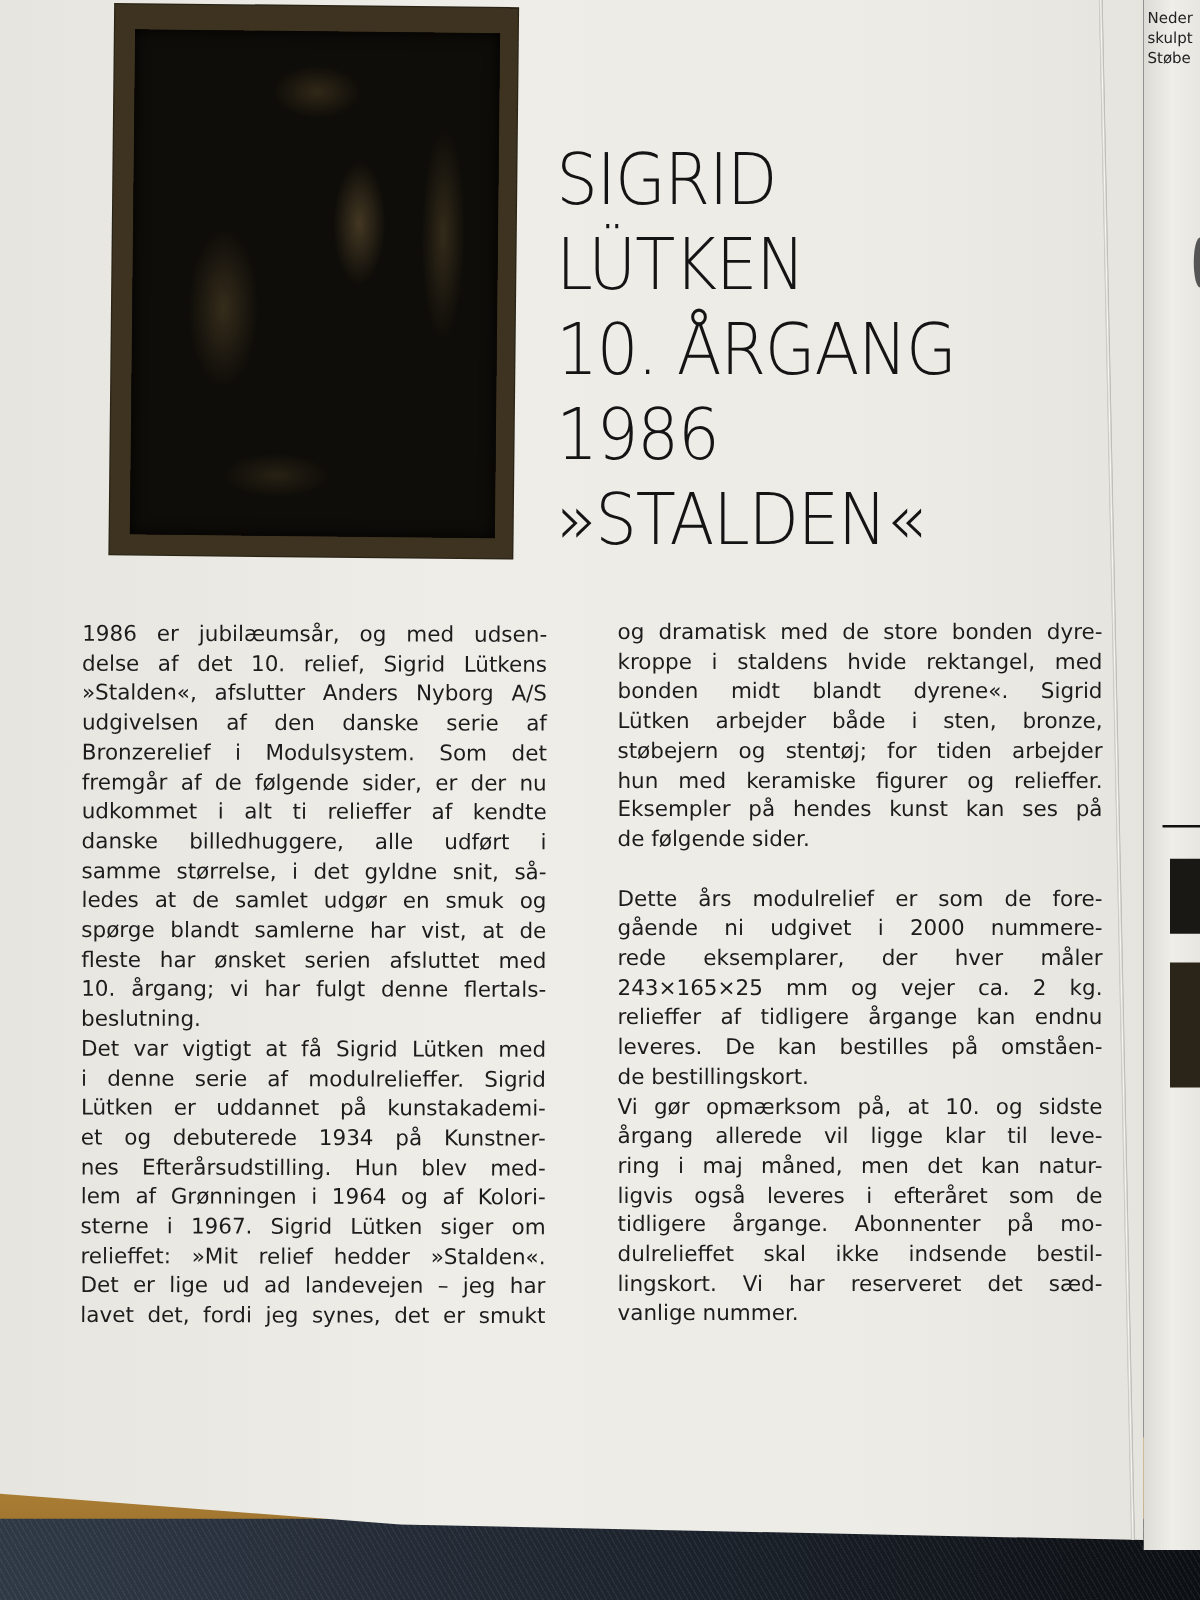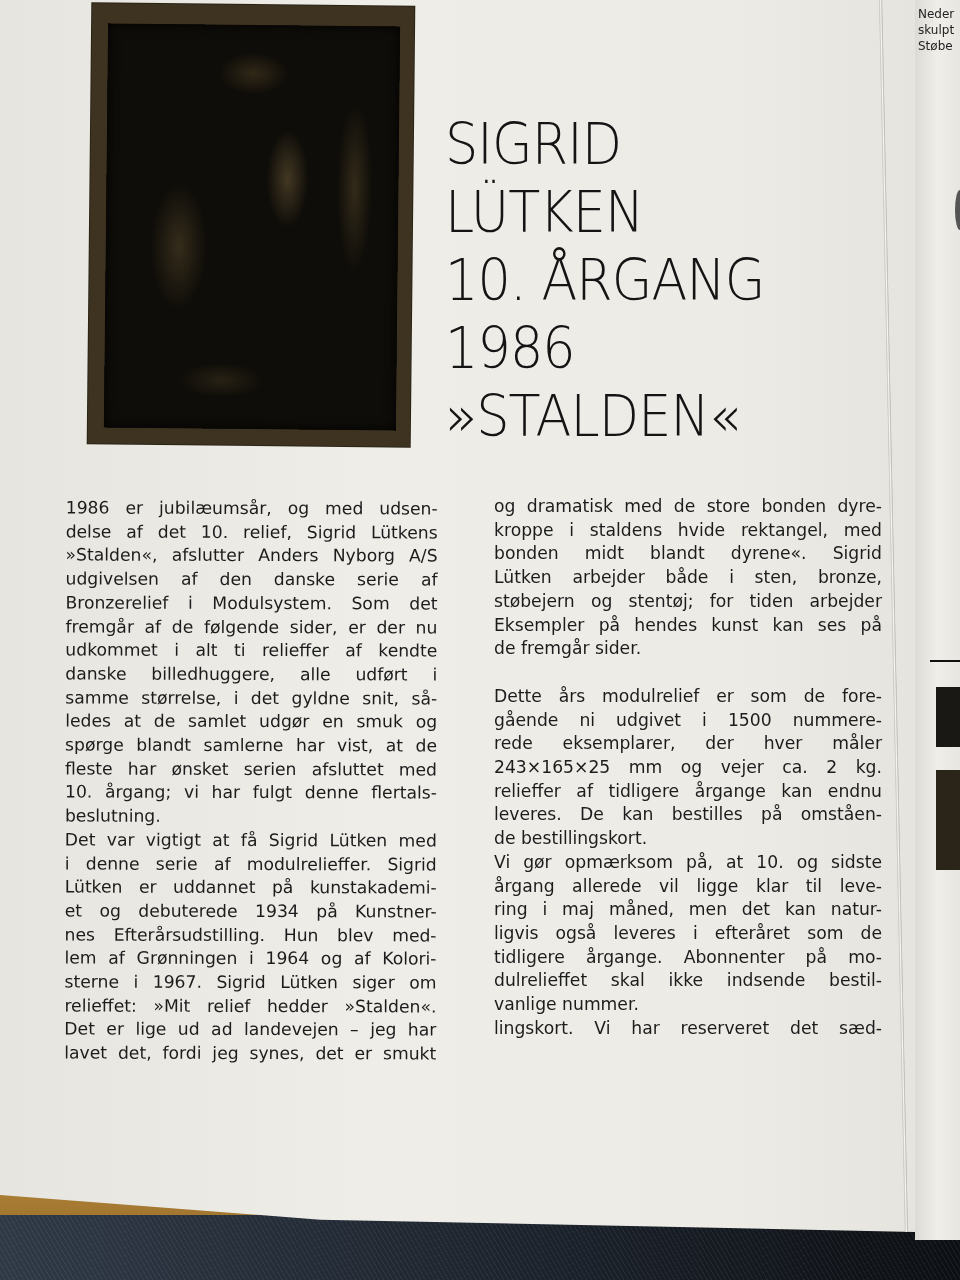--- a/index.html
+++ b/index.html
@@ -144,36 +144,37 @@
   </p>
 </div>
 
 <div class="col col-right">
   <p>
     <span class="line">og dramatisk med de store bonden dyre-</span>
     <span class="line">kroppe i staldens hvide rektangel, med</span>
     <span class="line">bonden midt blandt dyrene«. Sigrid</span>
     <span class="line">Lütken arbejder både i sten, bronze,</span>
     <span class="line">støbejern og stentøj; for tiden arbejder</span>
+    <span class="line">hun med keramiske figurer og relieffer.</span>
     <span class="line">Eksempler på hendes kunst kan ses på</span>
-    <span class="line last">de fremgår sider.</span>
+    <span class="line last">de følgende sider.</span>
   </p>
   <div class="gap"></div>
   <p>
     <span class="line">Dette års modulrelief er som de fore-</span>
-    <span class="line">gående ni udgivet i 1500 nummere-</span>
+    <span class="line">gående ni udgivet i 2000 nummere-</span>
     <span class="line">rede eksemplarer, der hver måler</span>
     <span class="line">243×165×25 mm og vejer ca. 2 kg.</span>
     <span class="line">relieffer af tidligere årgange kan endnu</span>
     <span class="line">leveres. De kan bestilles på omståen-</span>
     <span class="line last">de bestillingskort.</span>
   </p>
   <p>
     <span class="line">Vi gør opmærksom på, at 10. og sidste</span>
     <span class="line"><span>årgang allerede vil ligge </span><b>klar til leve-</b></span>
     <span class="line"><b>ring i maj måned</b><span>, men det kan natur-</span></span>
     <span class="line">ligvis også leveres i efteråret som de</span>
     <span class="line">tidligere årgange. Abonnenter på mo-</span>
     <span class="line"><span>dulrelieffet skal </span><b>ikke</b><span> indsende bestil-</span></span>
+    <span class="line">lingskort. Vi har reserveret det sæd-</span>
     <span class="line last">vanlige nummer.</span>
-    <span class="line">lingskort. Vi har reserveret det sæd-</span>
   </p>
 </div>
 
 </body></html>

